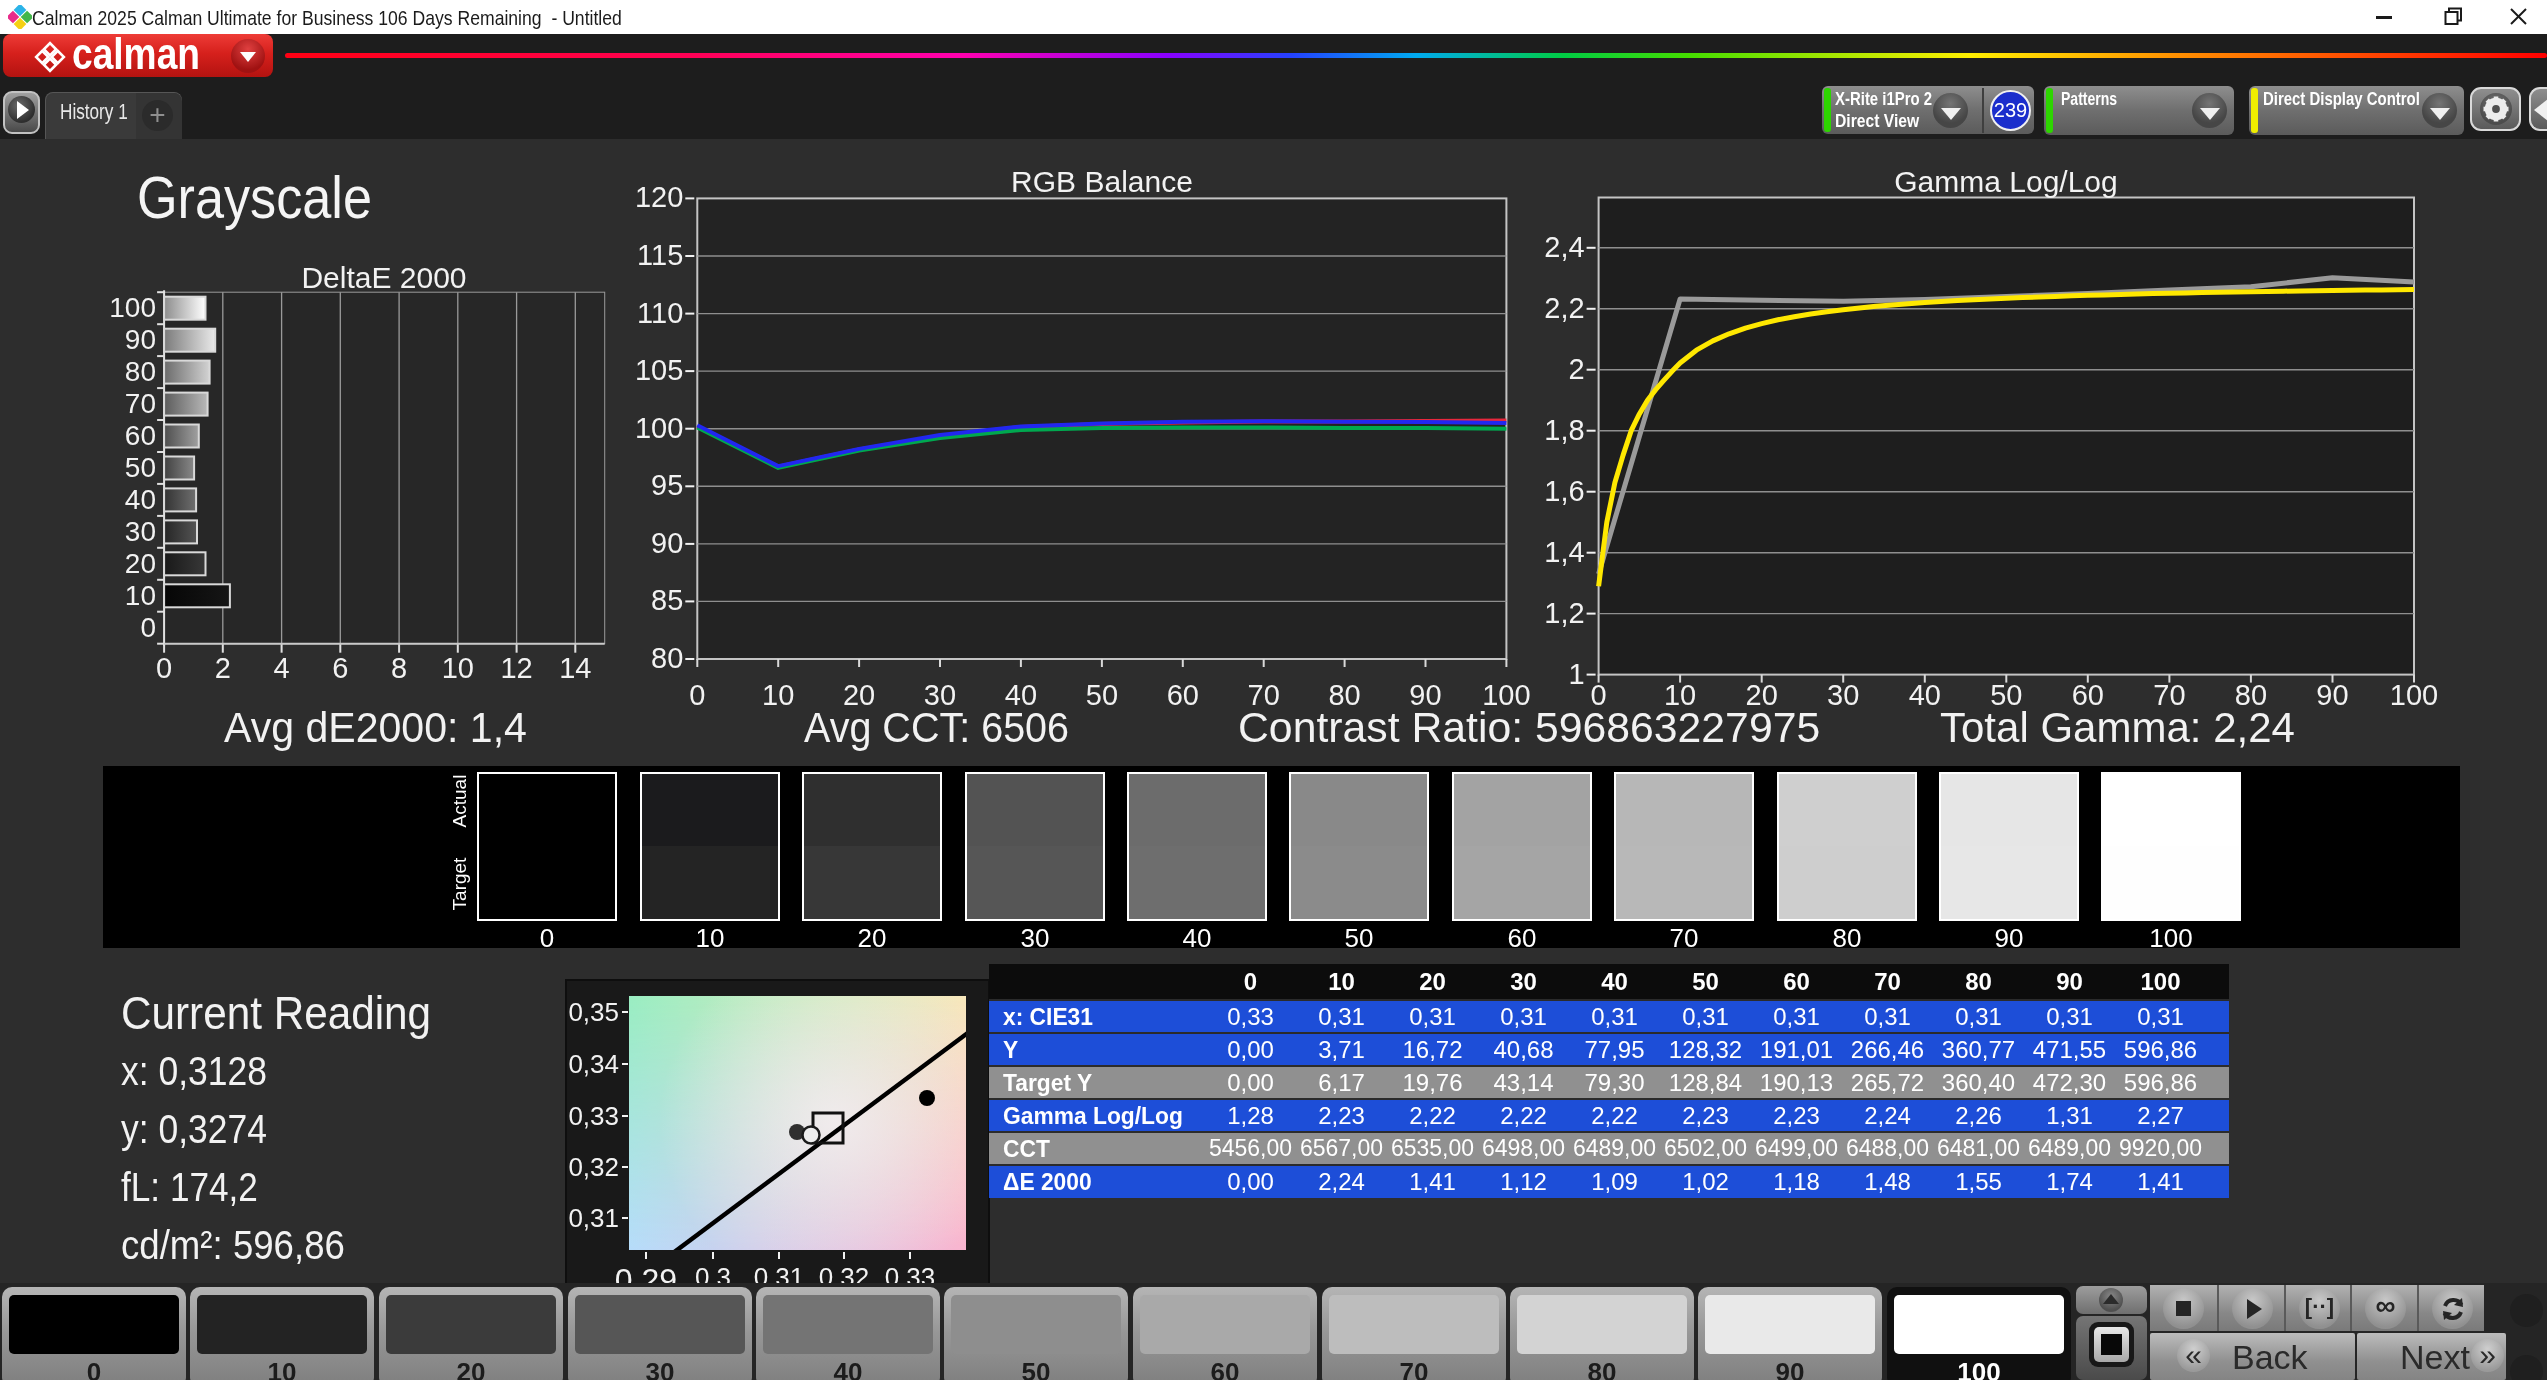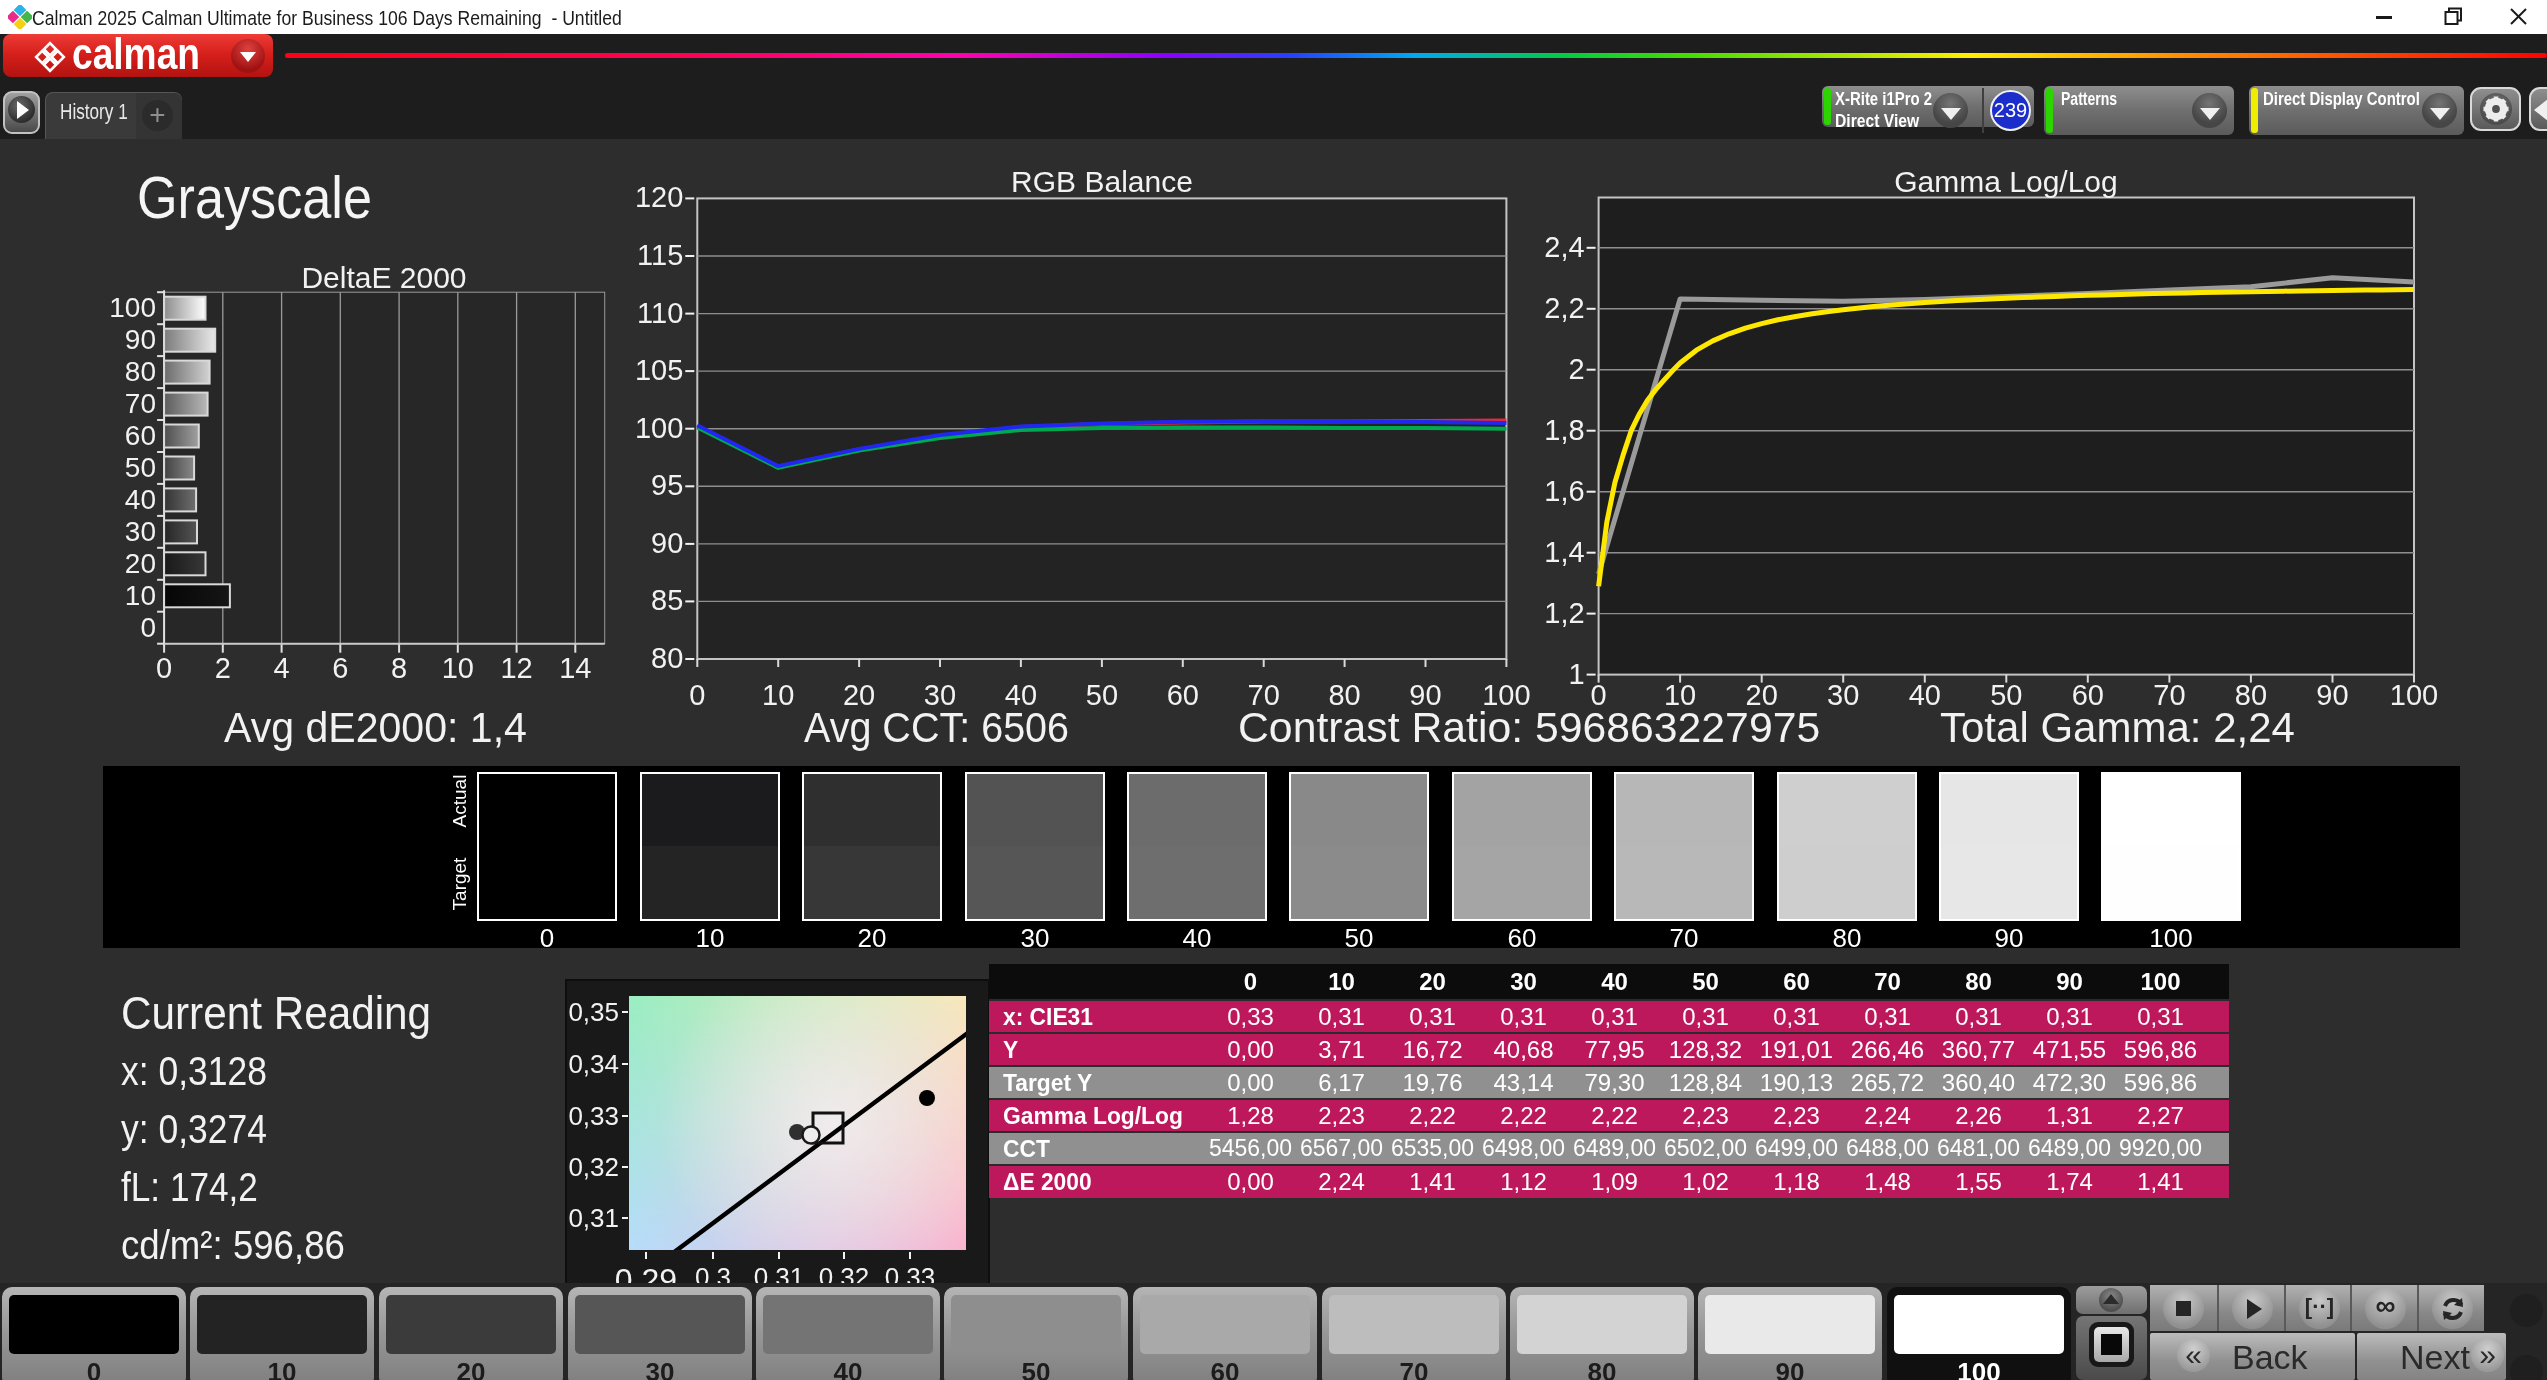--- a/index.html
+++ b/index.html
@@ -35,21 +35,21 @@
     font-size:19px; color:#fff; white-space:nowrap; width:80px; text-align:center; }
   #curread { left:121px; top:846px; font-size:47px; color:#f2f2f2; }
   .crline { left:121px; font-size:41px; color:#f2f2f2; }
   #ciepanel { left:565px; top:840px; width:425px; height:311px; background:#191919; border:2px solid #0e0e0e; }
   #dtable { left:989px; top:825px; }
   table { border-collapse:collapse; table-layout:fixed; width:1240px; }
   td { height:33px; font-size:24px; color:#fff; text-align:center; padding:0;
     border-top:2px solid #2b2b2b; white-space:nowrap; overflow:visible; }
   td.lab { text-align:left; padding-left:14px; font-weight:bold; font-size:24px; }
   tr.hdr td { background:#0c0c0c; font-weight:bold; height:36px; border-top:none; }
-  tr.dark td { background:#be185d; }
+  tr.dark td { background:#1d4ed8; }
   tr.lite td { background:#909090; }
   tr.cctr td { font-size:23px; }
   tr.cctr td.lab { font-size:24px; }
   #bottombar { left:0; top:1283px; width:2547px; height:97px; background:#252525; }
   .pbtn { position:absolute; top:4px; height:100px; width:184px; border-radius:10px;
     background:linear-gradient(#b5b5b5 0%, #979797 45%, #7e7e7e 100%); }
   .pbtn .patch { position:absolute; left:7px; top:8px; width:170px; height:59px; border-radius:5px; }
   .pbtn .plab { position:absolute; top:70px; width:100%; text-align:center; font-size:26px; font-weight:bold; color:#1c1c1c; }
   .toolbtn { position:absolute; background:linear-gradient(#8e8e8e 0%,#6f6f6f 50%,#5b5b5b 100%);
     border-radius:6px; }
@@ -101,21 +101,21 @@
     <div style="position:absolute; left:3px; top:3px; width:27px; height:27px; border-radius:50%;
       background:radial-gradient(circle at 40% 35%, #6a6a6a, #2e2e2e 70%);"></div>
     <div style="position:absolute; left:12px; top:8px; border-top:9px solid transparent; border-bottom:9px solid transparent; border-left:12px solid #fff;"></div>
   </div>
   <div id="tab" class="abs"></div>
   <div id="tabtext" class="abs cx" style="transform:scaleX(0.78);">History 1</div>
   <div id="tabplus" class="abs">
       <div class="pc">+</div>
     </div>
 
-  <div class="toolbtn abs" style="left:1822px; top:86px; width:212px; height:41px;">
+  <div class="toolbtn abs" style="left:1822px; top:86px; width:212px; height:48px;">
     <div class="stripe" style="background:#2dd500;"></div>
     <div class="tbtext cx" style="left:13px; top:3px; transform:scaleX(0.83);">X-Rite i1Pro 2</div>
     <div class="tbtext cx" style="left:13px; top:25px; transform:scaleX(0.87);">Direct View</div>
     <div class="dropcirc" style="left:111px; top:7px;"></div>
     <div style="position:absolute; left:160px; top:2px; width:2px; height:45px; background:#3f3f3f;"></div>
     <div style="position:absolute; left:168px; top:4px; width:41px; height:41px; border-radius:50%; background:#1b2ecc; border:2.5px solid #f0f0f0; text-align:center; line-height:37px; font-size:20px; color:#fff;">239</div>
   </div>
   <div class="toolbtn abs" style="left:2044px; top:86px; width:190px; height:49px;">
     <div class="stripe" style="background:#2dd500;"></div>
     <div class="tbtext cx" style="left:17px; top:3px; transform:scaleX(0.78);">Patterns</div>

